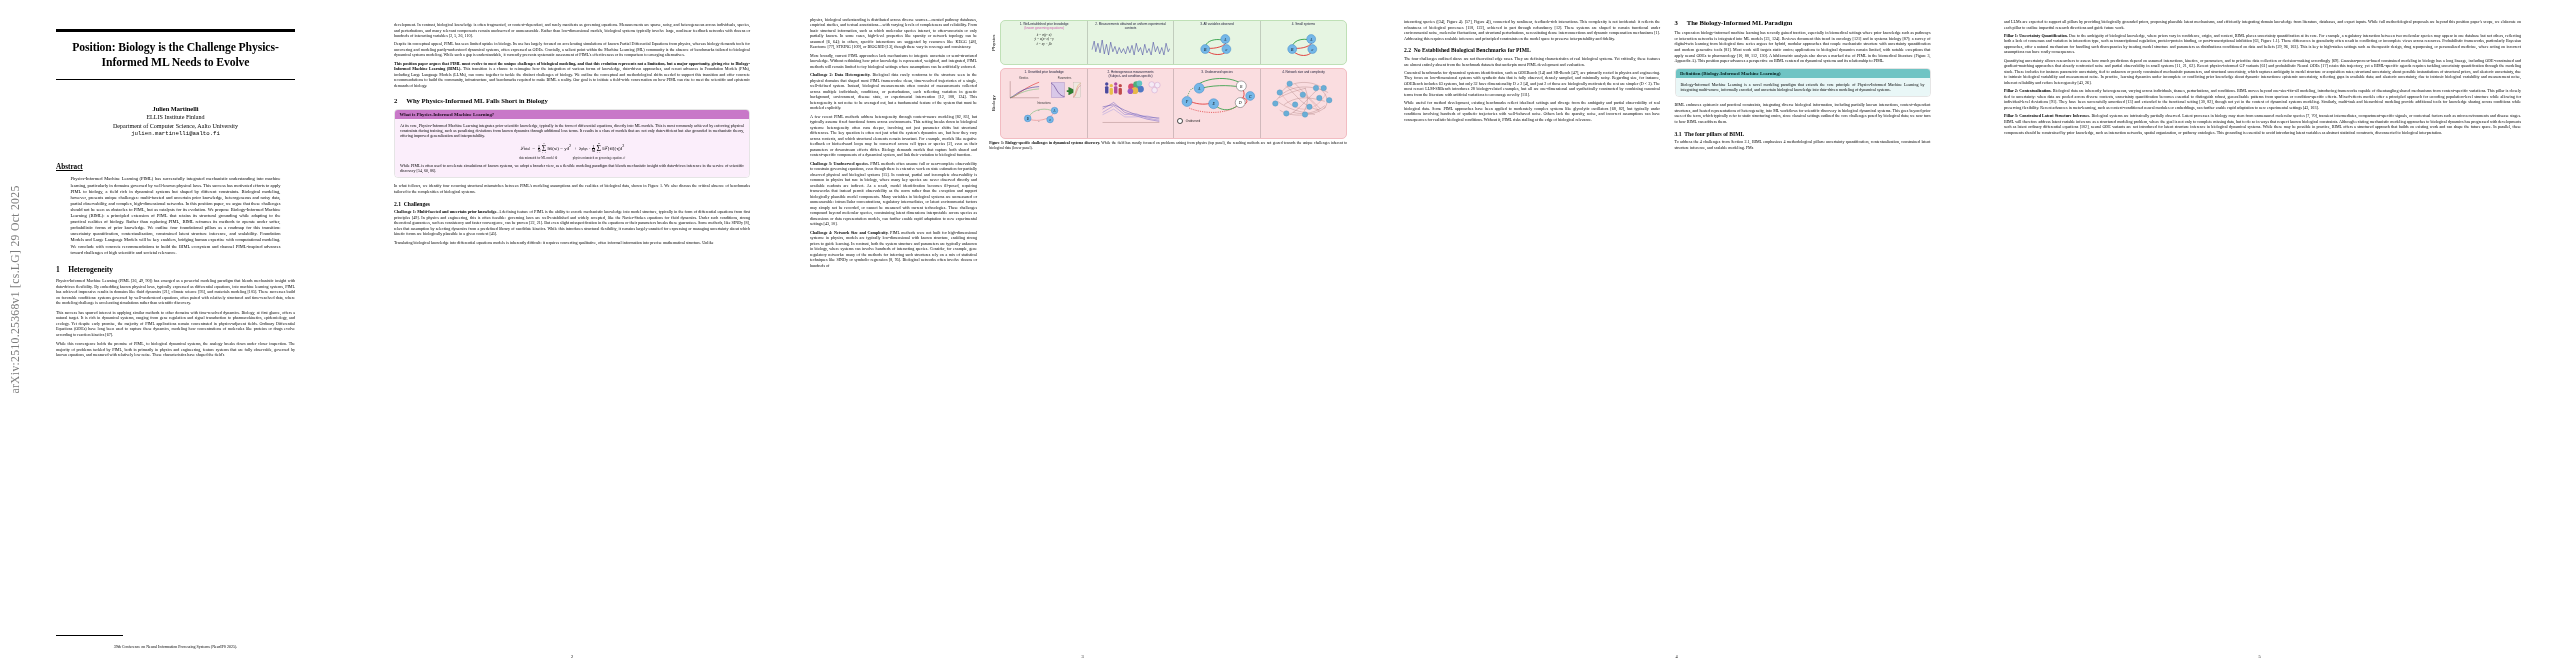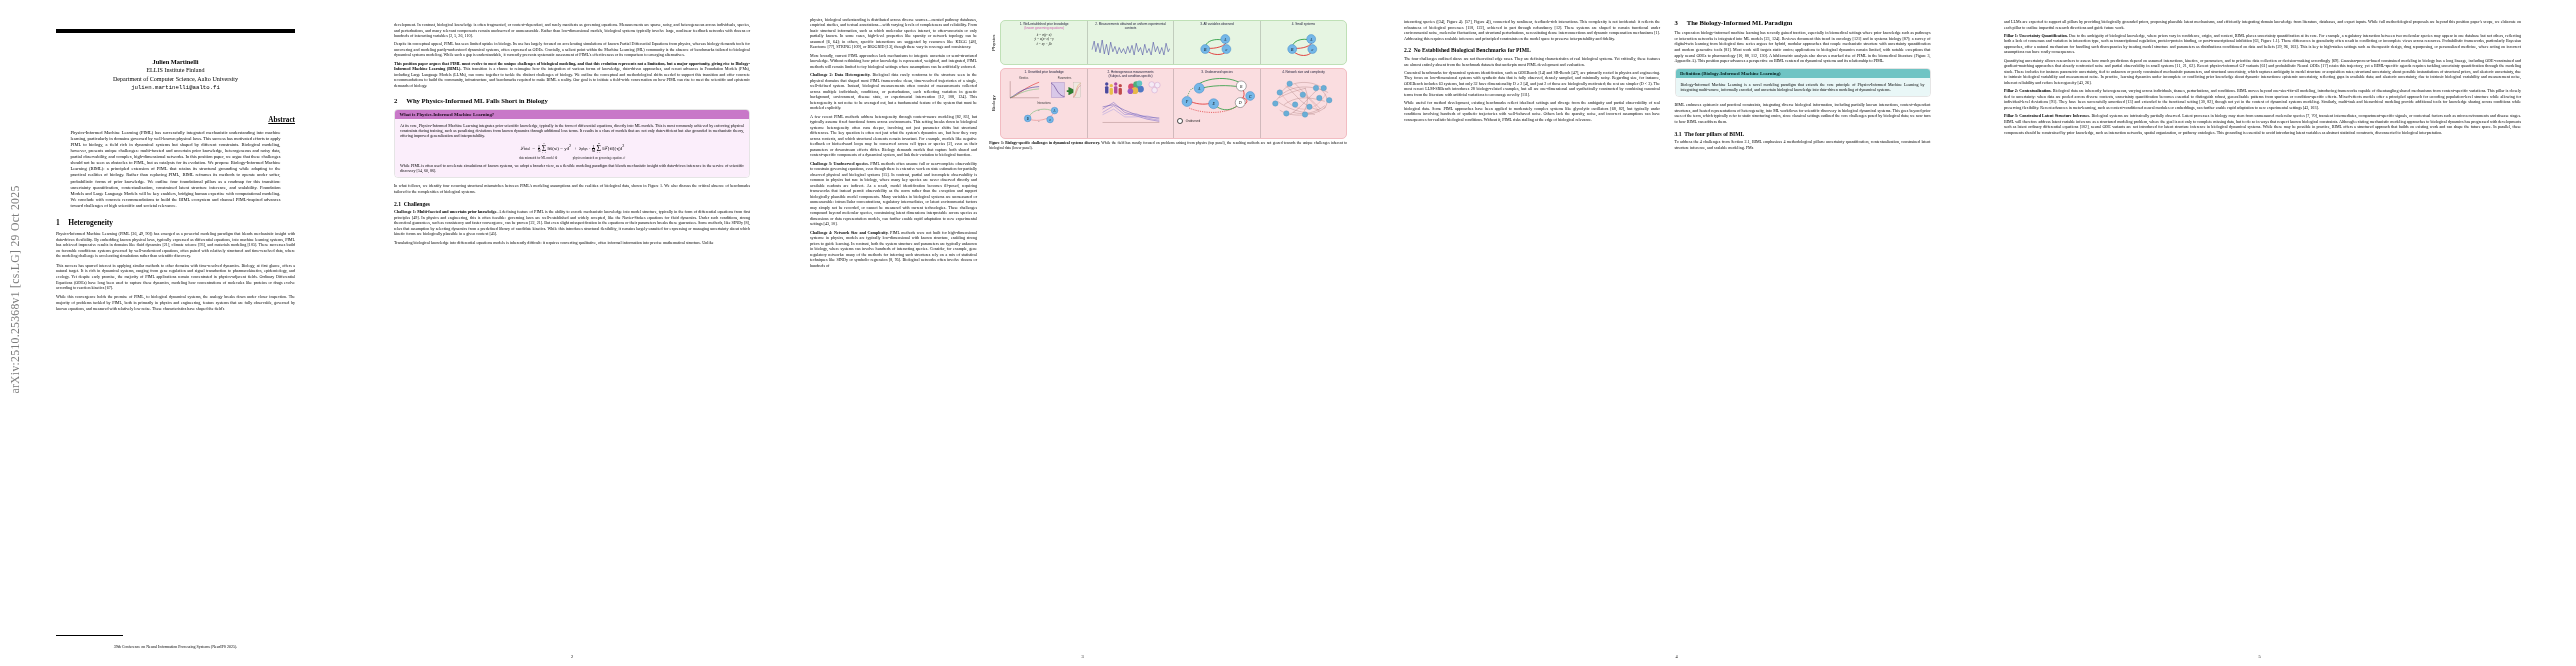--- a/index.html
+++ b/index.html
@@ -18,21 +18,21 @@
   
   .rule-thick{height:2.8px;background:#000;}
   .rule-thin{height:0.9px;background:#000;}
   .paper-title{
     font-family:"Liberation Serif",serif;font-weight:bold;font-size:11.7px;
     text-align:center;line-height:1.28;margin:9px 0 7.8px 0;letter-spacing:-0.1px;
   }
   .authors{text-align:center;margin-top:24.5px;line-height:1.42;font-size:6.1px;}
   .author-name{font-weight:bold;font-size:6.4px;}
   .author-mono{font-family:"Liberation Mono",monospace;font-size:5.7px;}
-  .abstract-head{text-align:right;font-weight:bold;font-size:7.2px;margin:24.5px 0 5.6px 0;text-decoration:underline;}
+  .abstract-head{text-align:left;font-weight:bold;font-size:7.2px;margin:24.5px 0 5.6px 0;text-decoration:underline;}
   .abstract-body{font-size:4.5px;line-height:1.355;text-align:justify;
     padding:0 14.5px;hyphens:auto;}
   .sec-head{font-weight:bold;font-size:7.5px;margin:9px 0 4.4px 0;}
   .sec-head .num{display:inline-block;min-width:12.2px;}
   .subsec-head{font-weight:bold;font-size:5.6px;margin:6.1px 0 2.8px 0;}
   .body{font-size:4.1px;line-height:1.352;text-align:justify;hyphens:auto;margin-bottom:3.9px;}
   .body.tight{margin-bottom:2.8px;}
   b{font-weight:bold;}
   .footnote-rule{width:67px;height:0.6px;background:#000;margin:4.4px 0 2.8px 0;}
   .footer{font-size:4px;text-align:center;position:absolute;bottom:16.7px;left:0;right:0;}
@@ -78,20 +78,21 @@
 </style>
 </head>
 <body>
 
 <div class="spread">
 
   <div class="page" style="width:356px;">
     <div class="arxiv-stamp">arXiv:2510.25368v1  [cs.LG]  29 Oct 2025</div>
     <div class="page-inner" style="left:56px;top:29px;width:239px;">
       <div class="rule-thick"></div>
+      <div class="paper-title">Position: Biology is the Challenge Physics-Informed ML Needs to Evolve</div>
       <div class="rule-thin"></div>
 
       <div class="authors">
         <div class="author-name">Julien Martinelli</div>
         <div>ELLIS Institute Finland</div>
         <div>Department of Computer Science, Aalto University</div>
         <div class="author-mono">julien.martinelli@aalto.fi</div>
       </div>
 
       <div class="abstract-head">Abstract</div>

